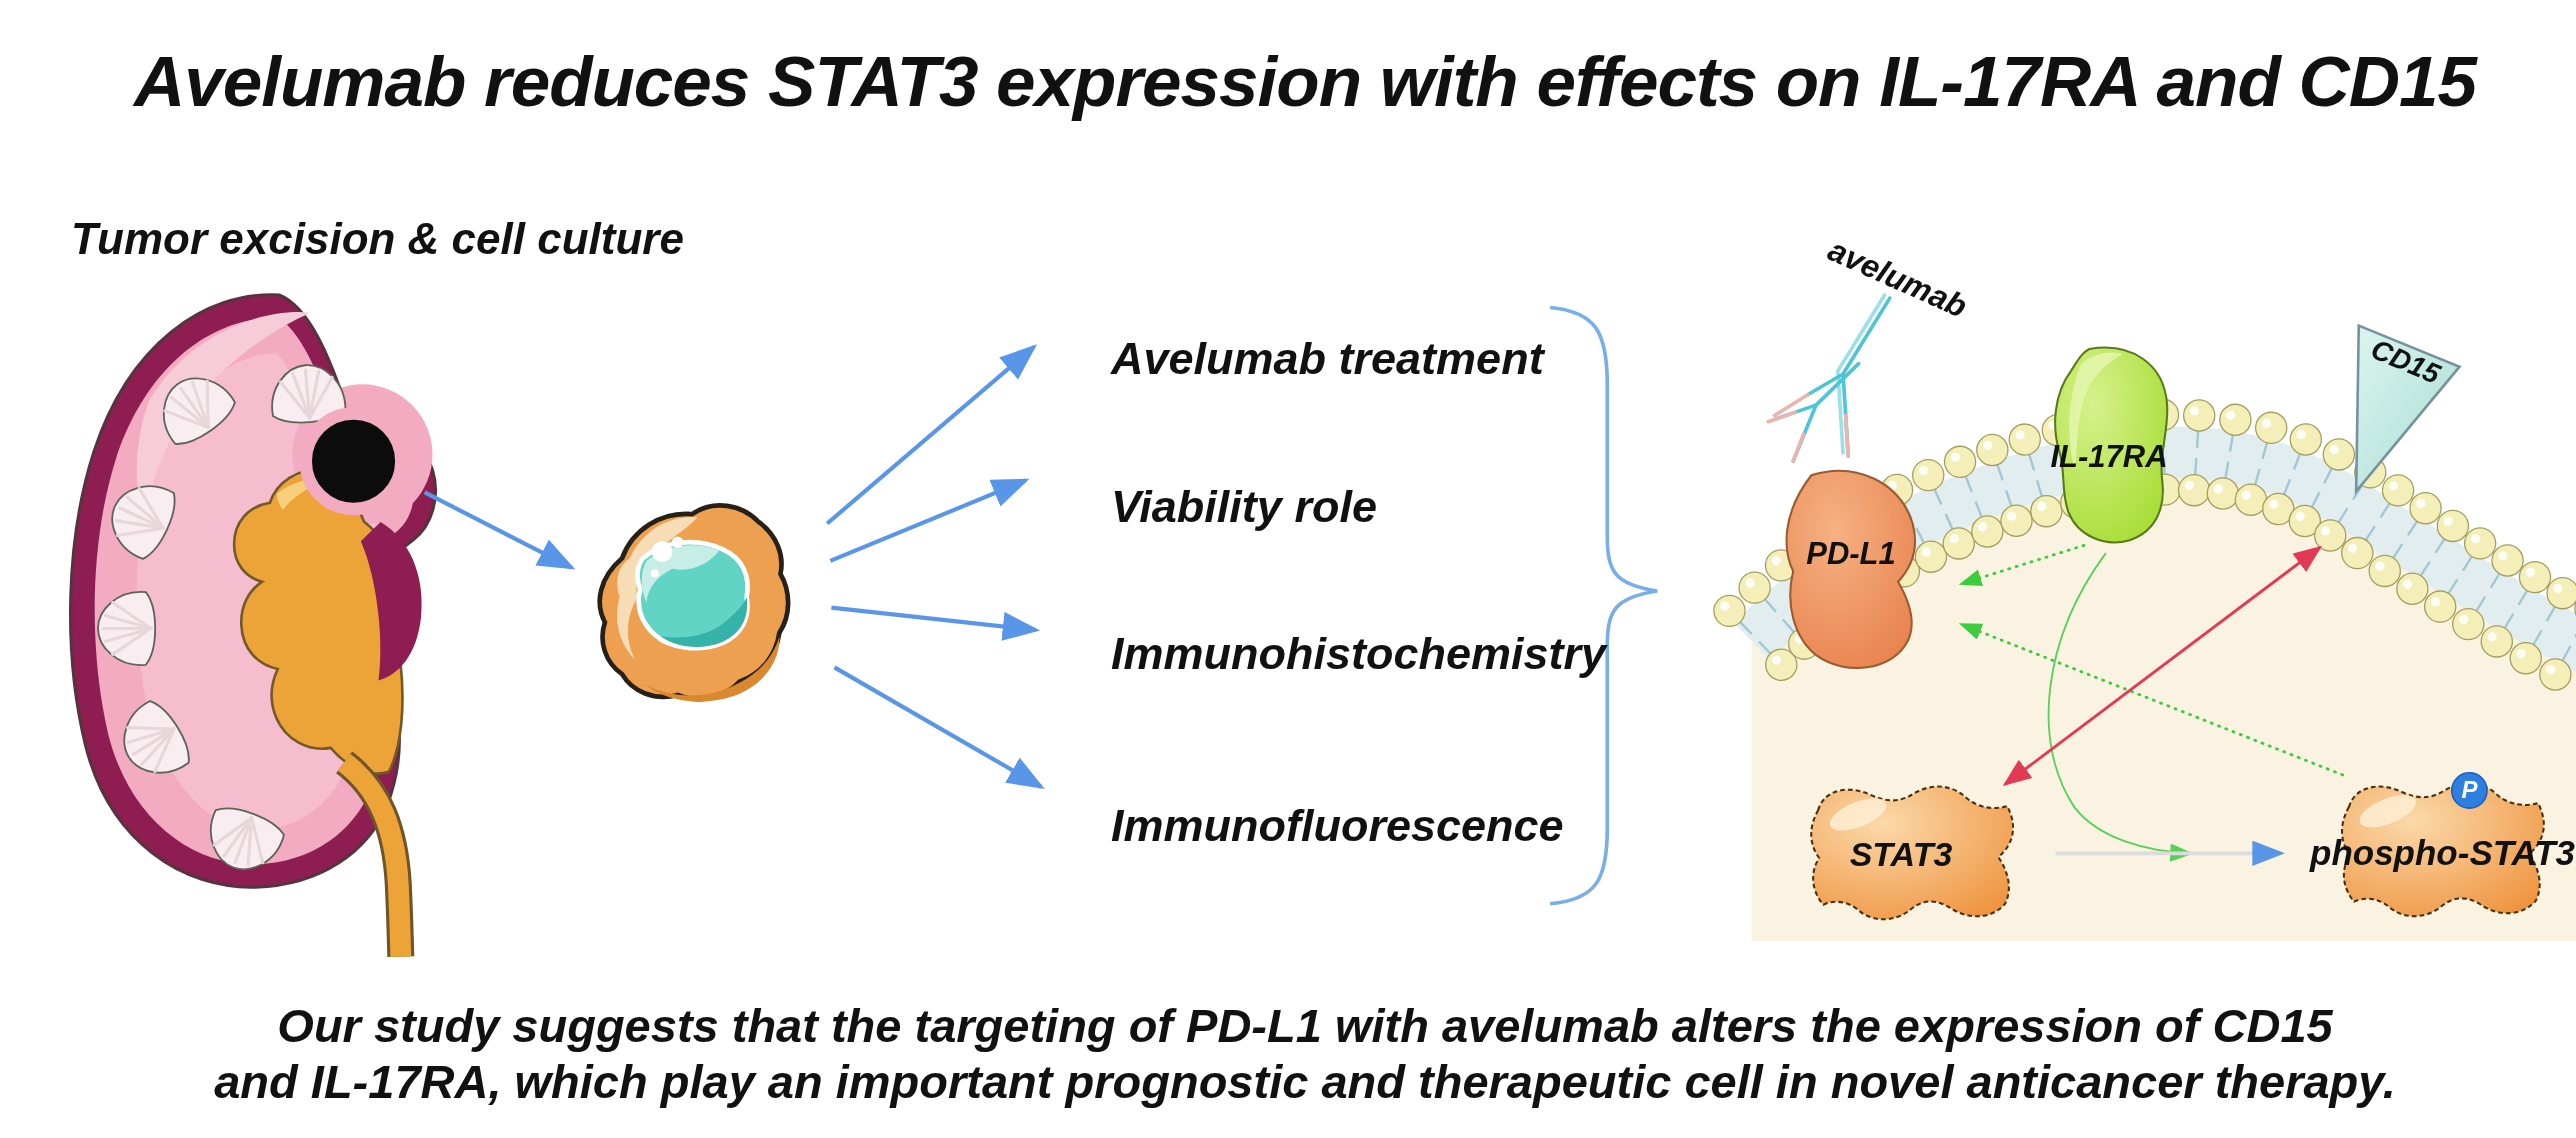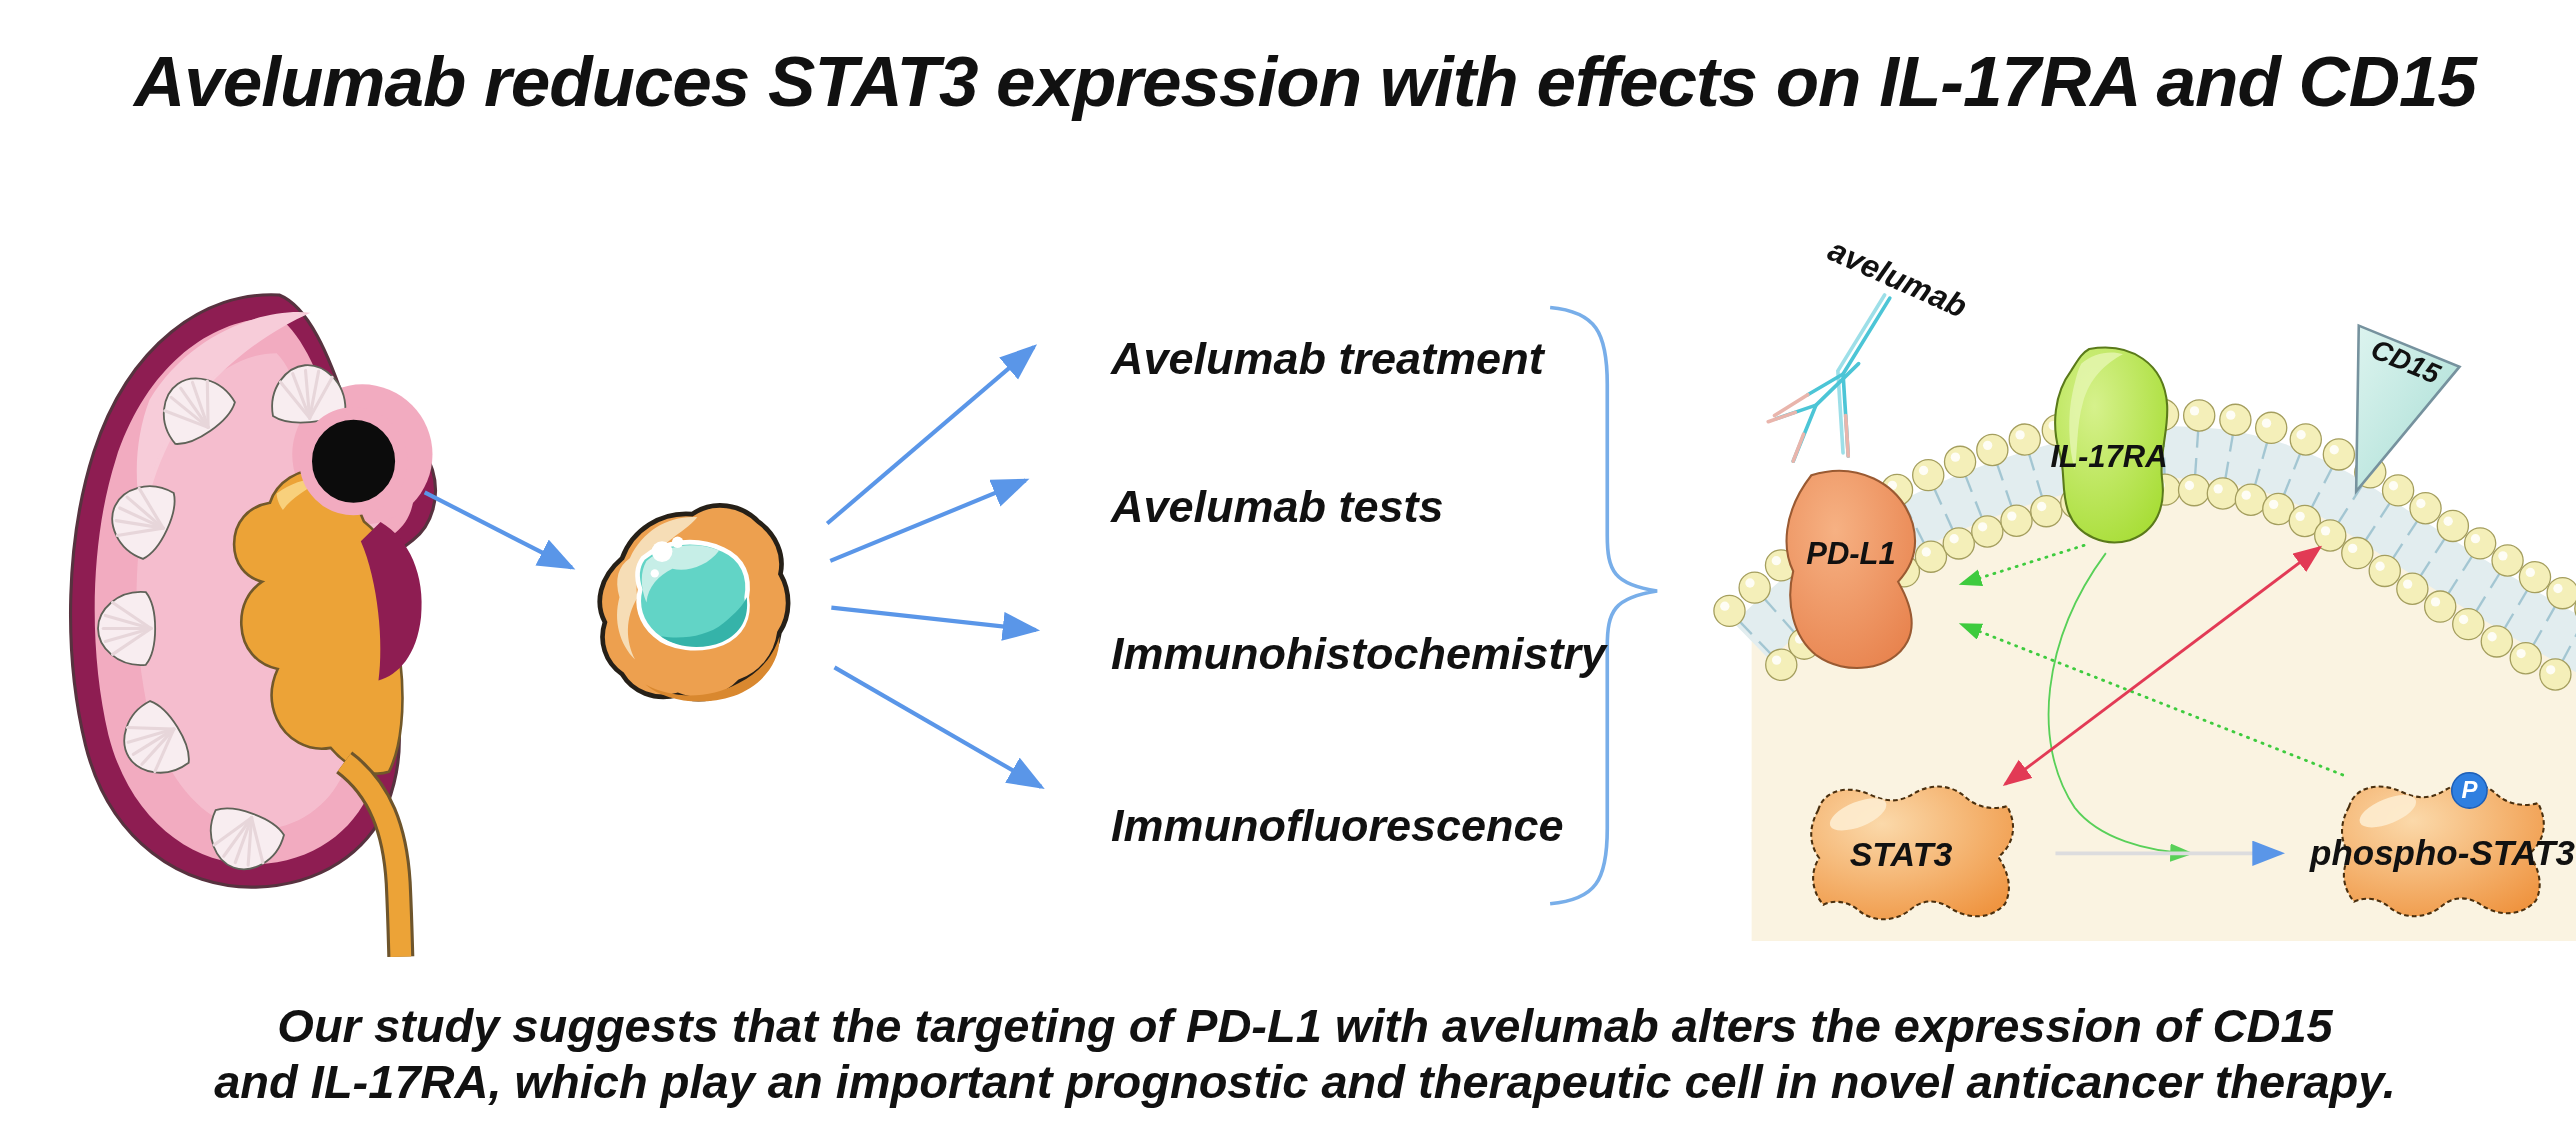--- a/index.html
+++ b/index.html
@@ -421,23 +421,24 @@
 
     <use href="#statBlobPath" fill="url(#gStat)" stroke="#4a2f0e" stroke-width="4" stroke-dasharray="9 6"></use>
     <ellipse cx="3545" cy="1568" rx="58" ry="24" transform="rotate(-22 3545 1568)" fill="#fdeccf" opacity="0.9"></ellipse>
     <use href="#statBlobPath" transform="translate(1022,-6)" fill="url(#gStat)" stroke="#4a2f0e" stroke-width="4" stroke-dasharray="9 6"></use>
     <ellipse cx="4565" cy="1562" rx="58" ry="24" transform="rotate(-22 4565 1562)" fill="#fdeccf" opacity="0.9"></ellipse>
     <circle cx="4722" cy="1522" r="34" fill="var(--badge-blue)" stroke="#1d5fb8" stroke-width="3"></circle>
   </g>
 </svg>
 
 <div class="label title">Avelumab reduces STAT3 expression with effects on IL-17RA and CD15</div>
+<div class="label subheading">Tumor excision &amp; cell culture</div>
 
 <div class="label treatment t0">Avelumab treatment</div>
-<div class="label treatment t1">Avelumab tests</div>
+<div class="label treatment t1">Viability role</div>
 <div class="label treatment t2">Immunohistochemistry</div>
 <div class="label treatment t3">Immunofluorescence</div>
 
 <div class="label diag-label lbl-avelumab">avelumab</div>
 <div class="label diag-label lbl-pdl1">PD-L1</div>
 <div class="label diag-label lbl-il17ra">IL-17RA</div>
 <div class="label diag-label lbl-cd15">CD15</div>
 <div class="label diag-label lbl-stat3">STAT3</div>
 <div class="label diag-label lbl-phospho">phospho-STAT3</div>
 <div class="label diag-label lbl-p">P</div>

